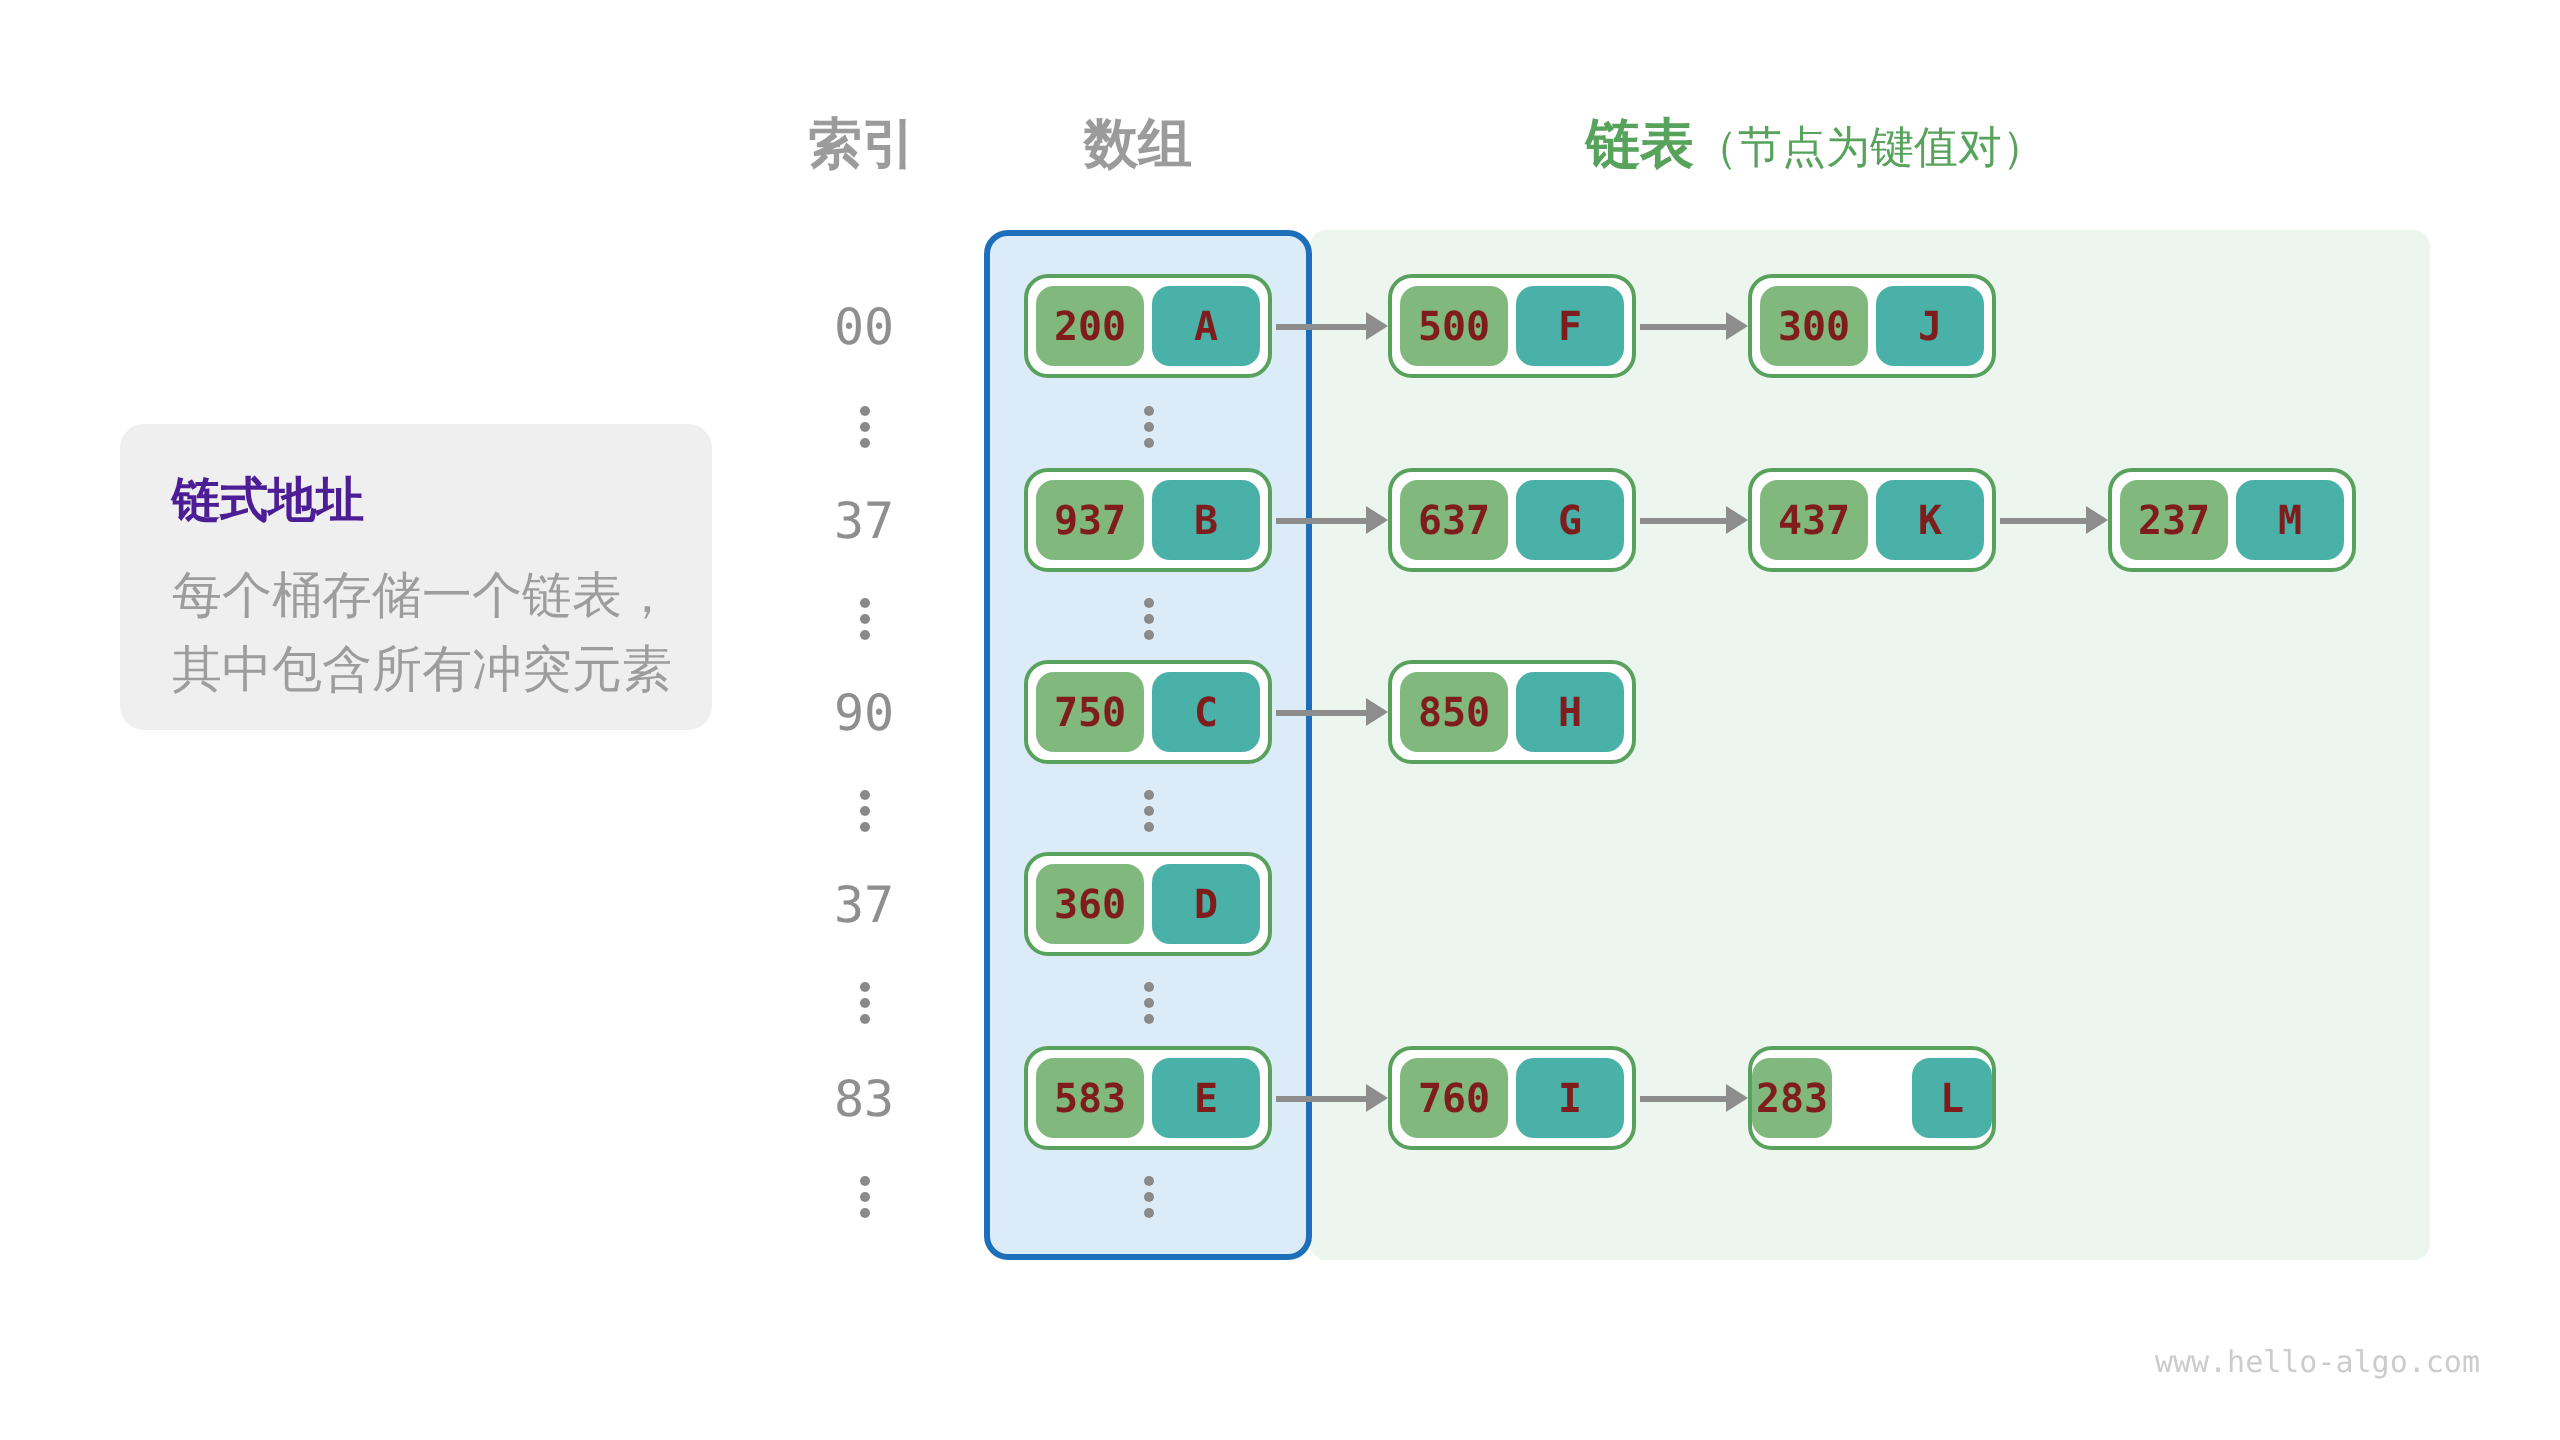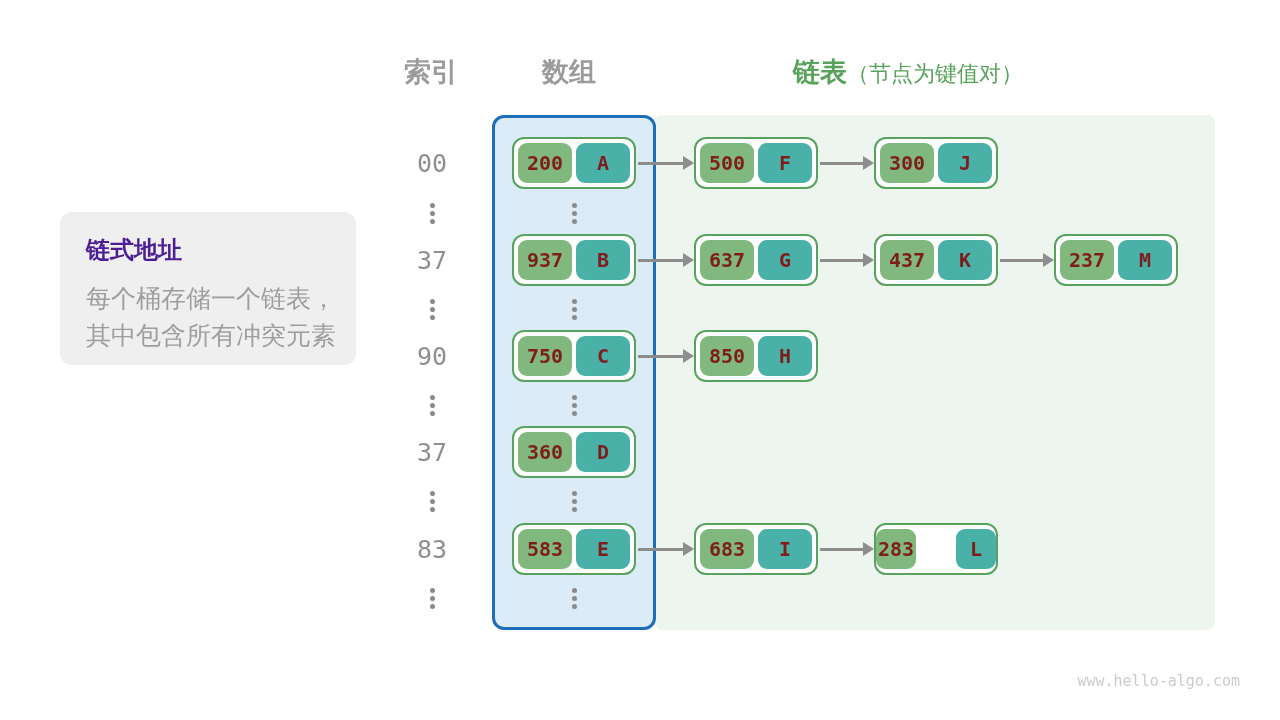--- a/index.html
+++ b/index.html
@@ -207,21 +207,21 @@
 
   <div class="node" style="left:512px;top:523px;">
     <span class="cell cell-key">583</span>
     <span class="cell cell-val">E</span>
   </div>
   <div class="arrow" style="left:638px;top:549px;width:56px;">
       <i class="shaft"></i>
       <i class="head"></i>
     </div>
   <div class="node" style="left:694px;top:523px;">
-    <span class="cell cell-key">683</span>
+    <span class="cell cell-key">760</span>
     <span class="cell cell-val">I</span>
   </div>
   <div class="arrow" style="left:820px;top:549px;width:54px;">
       <i class="shaft"></i>
       <i class="head"></i>
     </div>
   <div class="node" style="left:874px;top:523px;gap:40px;">
     <span class="cell cell-key">283</span>
     <span class="cell cell-val">L</span>
   </div>

